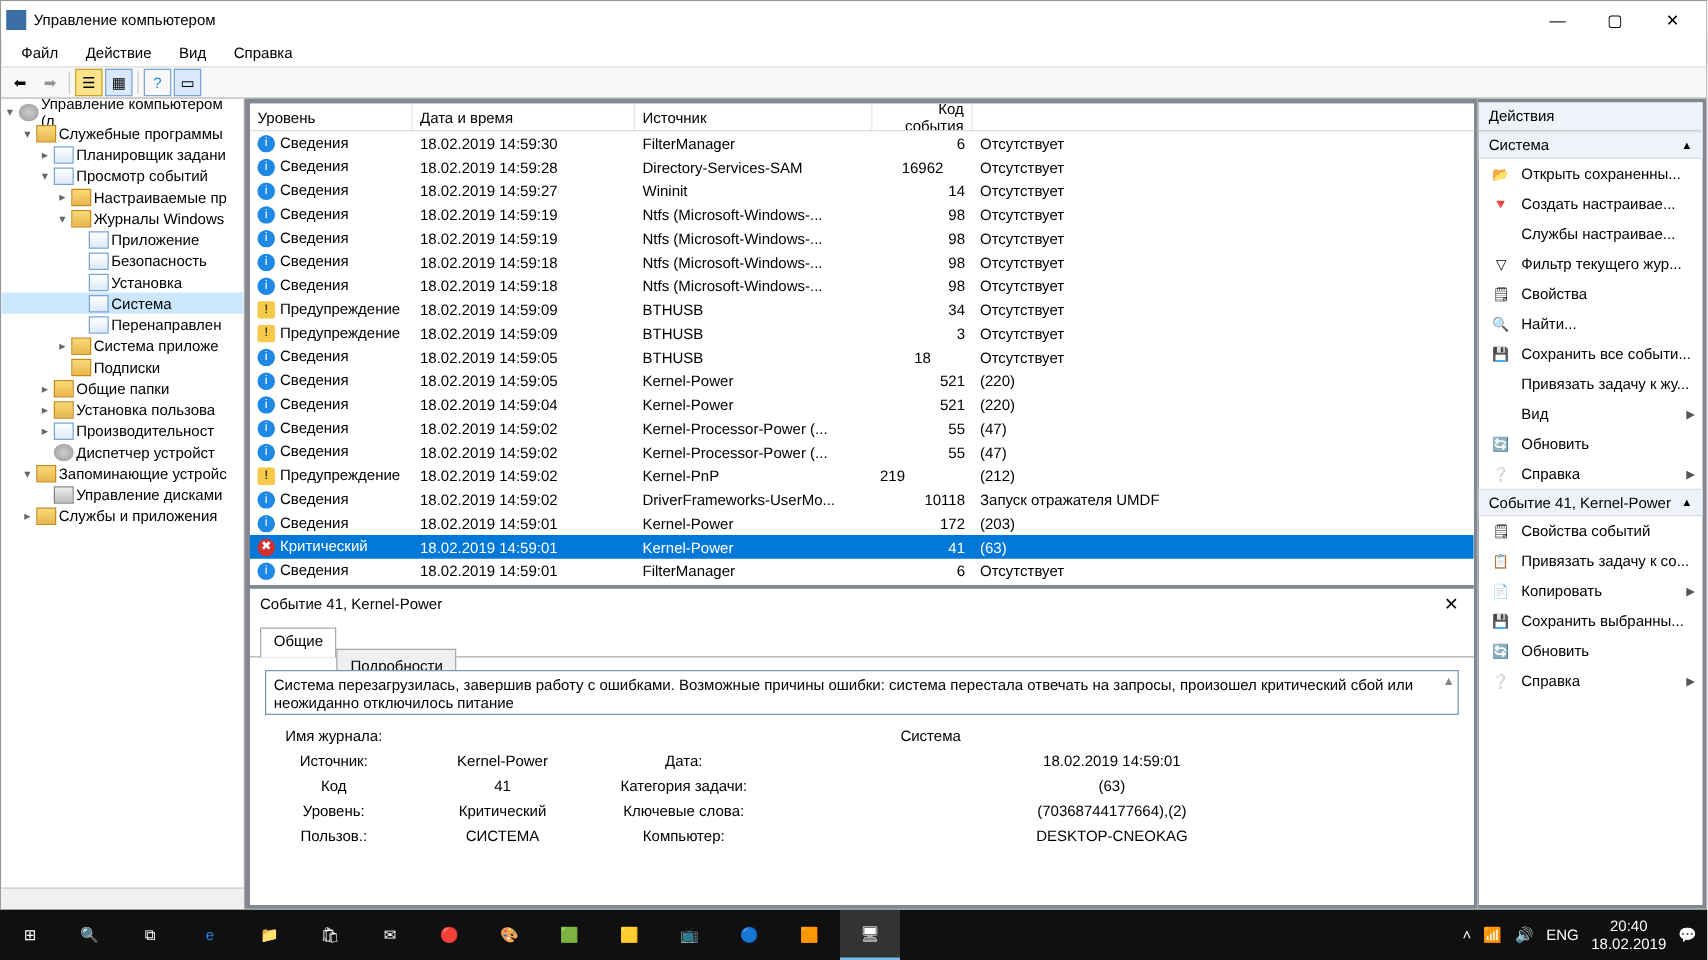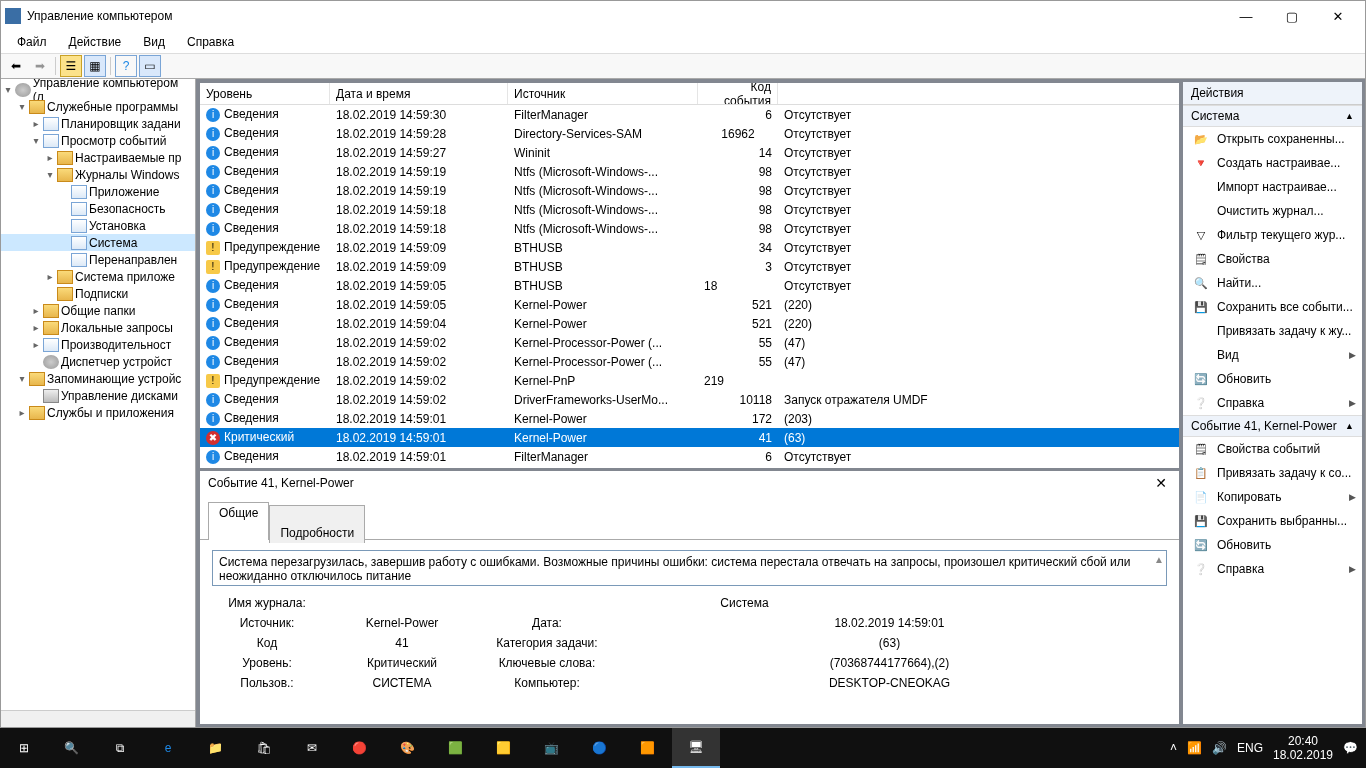--- a/index.html
+++ b/index.html
@@ -41,21 +41,21 @@
 .row { display: flex; height: 19px; align-items: center; }
 .row.selected { background: #0078d7; color: #fff; }
 .cell { padding: 0 6px; overflow: hidden; white-space: nowrap; text-overflow: ellipsis; }
 .lvl-ico { width:14px; height:14px; border-radius:50%; display:inline-block; margin-right:4px; vertical-align:middle; text-align:center; line-height:14px; font-size:10px; color:#fff;}
 .lvl-info{background:#1e88e5;} .lvl-warn{background:#f7c948;border-radius:2px;color:#000;} .lvl-crit{background:#d32f2f;}
 .detail-pane { flex: 1; border-top: 3px solid #828790; display: flex; flex-direction: column; background:#fff; min-height:0; }
 .detail-title { height: 24px; display: flex; align-items: center; padding: 0 8px; }
 .detail-close { width: 20px; text-align: center; font-size:14px;}
 .tabs { display: flex; border-bottom: 1px solid #aaa; padding-left:8px; margin-top:6px;}
 .tab { padding: 3px 10px; border: 1px solid #aaa; border-bottom: none; margin-right: 0; background: #fff; position:relative; top:1px;}
-.tab:not(.active){background:#f0f0f0; top:4px; padding-top:20px;}
+.tab:not(.active){background:#f0f0f0; top:18px; padding-top:6px;}
 .detail-body { flex:1; padding: 10px 12px; overflow:hidden; position:relative;}
 .msg-box { border: 1px solid #7a99b8; padding: 4px 6px; height: 36px; overflow: hidden; background:#fff; margin-bottom:10px; position:relative;}
 .msg-scroll{position:absolute;right:2px;top:3px;font-size:10px;color:#888;}
 .kv-grid { display: grid; grid-template-columns: 110px 160px 130px 1fr; row-gap: 6px; text-align: center; }
 .actions-pane { width: 183px; background: #fff; display: flex; flex-direction: column; border:3px solid #828790; border-left:1px solid #828790;text-align:center;}
 .actions-title { background: #eef3fa; padding: 4px 8px; font-weight: normal; border-bottom:1px solid #ccc; height:23px; display:flex; align-items:center;}
 .group-title { background: #eef3fa; padding: 3px 8px; font-weight: normal; display:flex; align-items:center; border-bottom:1px solid #ddd; border-top:1px solid #ddd;}
 .group-title .tri{margin-left:auto;font-size:9px;}
 .action-item { display: flex; align-items: center; padding: 4px 6px 4px 10px; gap: 8px; white-space: nowrap; overflow:hidden;}
 .action-item .chev{margin-left:auto;font-size:9px;color:#555;}
@@ -179,21 +179,21 @@
           <div class="tree-row">
             <span class="spacer" style="width:28px"></span>
             <span class="toggle">▸</span>
             <span class="node-icon folder-ico"></span>
             <span>Общие папки</span>
           </div>
           <div class="tree-row">
             <span class="spacer" style="width:28px"></span>
             <span class="toggle">▸</span>
             <span class="node-icon folder-ico"></span>
-            <span>Локальные запросы</span>
+            <span>Установка пользова</span>
           </div>
           <div class="tree-row">
             <span class="spacer" style="width:28px"></span>
             <span class="toggle">▸</span>
             <span class="node-icon doc-ico"></span>
             <span>Производительност</span>
           </div>
           <div class="tree-row">
             <span class="spacer" style="width:28px"></span>
             <span class="toggle"></span>
@@ -291,21 +291,21 @@
               <div class="cell c-level"><span class="lvl-ico lvl-warn">!</span>Предупреждение</div>
               <div class="cell c-dt">18.02.2019 14:59:09</div>
               <div class="cell c-src">BTHUSB</div>
               <div class="cell c-id" style="text-align:right">3</div>
               <div class="cell c-cat">Отсутствует</div>
             </div>
             <div class="row">
               <div class="cell c-level"><span class="lvl-ico lvl-info">i</span>Сведения</div>
               <div class="cell c-dt">18.02.2019 14:59:05</div>
               <div class="cell c-src">BTHUSB</div>
-              <div class="cell c-id" style="text-align:left">18</div>
+              <div class="cell c-id" style="text-align:center">18</div>
               <div class="cell c-cat">Отсутствует</div>
             </div>
             <div class="row">
               <div class="cell c-level"><span class="lvl-ico lvl-info">i</span>Сведения</div>
               <div class="cell c-dt">18.02.2019 14:59:05</div>
               <div class="cell c-src">Kernel-Power</div>
               <div class="cell c-id" style="text-align:right">521</div>
               <div class="cell c-cat">(220)</div>
             </div>
             <div class="row">
@@ -327,20 +327,21 @@
               <div class="cell c-dt">18.02.2019 14:59:02</div>
               <div class="cell c-src">Kernel-Processor-Power (...</div>
               <div class="cell c-id" style="text-align:right">55</div>
               <div class="cell c-cat">(47)</div>
             </div>
             <div class="row">
               <div class="cell c-level"><span class="lvl-ico lvl-warn">!</span>Предупреждение</div>
               <div class="cell c-dt">18.02.2019 14:59:02</div>
               <div class="cell c-src">Kernel-PnP</div>
               <div class="cell c-id" style="text-align:left">219</div>
+              <div class="cell c-cat">(212)</div>
             </div>
             <div class="row">
               <div class="cell c-level"><span class="lvl-ico lvl-info">i</span>Сведения</div>
               <div class="cell c-dt">18.02.2019 14:59:02</div>
               <div class="cell c-src">DriverFrameworks-UserMo...</div>
               <div class="cell c-id" style="text-align:right">10118</div>
               <div class="cell c-cat">Запуск отражателя UMDF</div>
             </div>
             <div class="row">
               <div class="cell c-level"><span class="lvl-ico lvl-info">i</span>Сведения</div>
@@ -412,25 +413,21 @@
           <div class="action-item">
             <span class="ai-ico">📂</span>
             <span>Открыть сохраненны...</span>
           </div>
           <div class="action-item">
             <span class="ai-ico">🔻</span>
             <span>Создать настраивае...</span>
           </div>
           <div class="action-item">
             <span class="ai-ico"></span>
-            <span>Импорт настраивае...</span>
-          </div>
-          <div class="action-item">
-            <span class="ai-ico"></span>
-            <span>Очистить журнал...</span>
+            <span>Службы настраивае...</span>
           </div>
           <div class="action-item">
             <span class="ai-ico">▽</span>
             <span>Фильтр текущего жур...</span>
           </div>
           <div class="action-item">
             <span class="ai-ico">🗒</span>
             <span>Свойства</span>
           </div>
           <div class="action-item">

